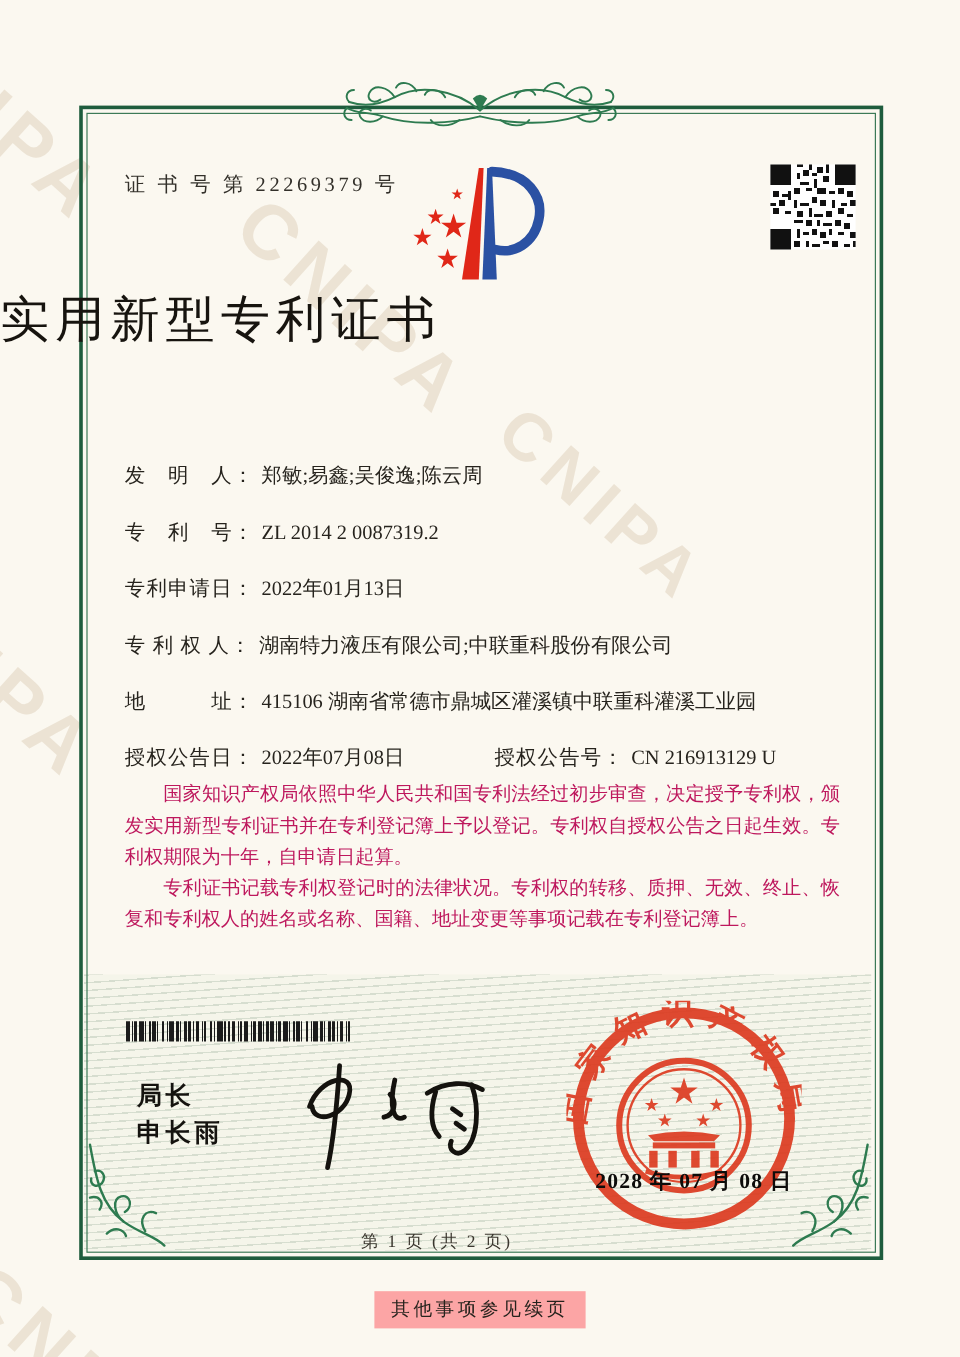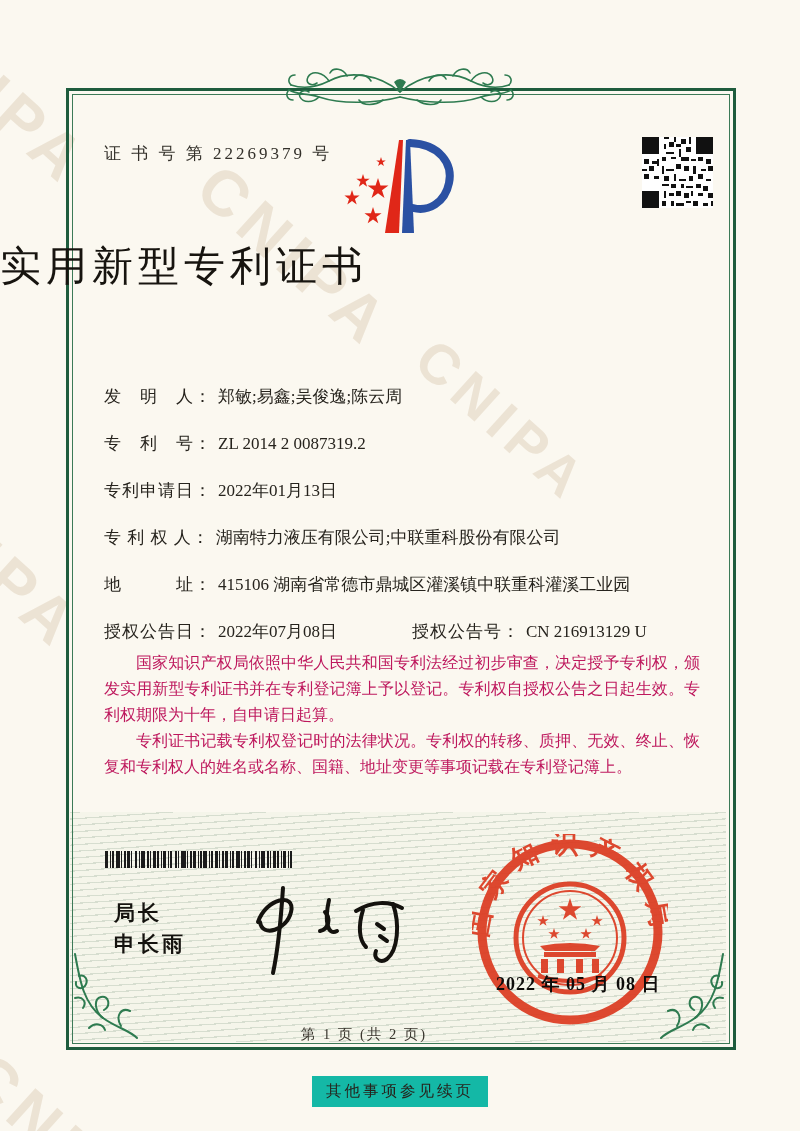--- a/index.html
+++ b/index.html
@@ -48,21 +48,21 @@
     font-family:"Liberation Sans","DejaVu Sans",sans-serif;
     font-weight:bold;font-size:21px;letter-spacing:3px;color:#15130f;
   }
   .director-label{top:899px;}
   .director-name{top:930px;}
   .signature{position:absolute;left:230px;top:880px;z-index:3;}
   .seal{position:absolute;left:472px;top:834px;z-index:4;}
   .seal-date{position:absolute;left:496px;top:972px;z-index:5;font-size:18px;font-weight:600;letter-spacing:1px;color:#0d0c0a;white-space:nowrap;}
   .footer-page{position:absolute;left:0;top:1025px;width:728px;z-index:3;text-align:center;font-size:14.5px;letter-spacing:2px;color:#3a362e;}
   .bottom-note-wrap{position:absolute;left:0;top:1076px;width:800px;z-index:3;text-align:center;}
-  .bottom-note{display:inline-block;background:#14b8a6;padding:5px 14px;font-size:15.5px;letter-spacing:3px;color:#26231d;}
+  .bottom-note{display:inline-block;background:#fca5a5;padding:5px 14px;font-size:15.5px;letter-spacing:3px;color:#26231d;}
   .ornament-top{position:absolute;left:283px;top:56px;z-index:3;}
   .flourish{position:absolute;top:950px;z-index:3;}
   .flourish.fl-left{left:69px;}
   .flourish.fl-right{left:657px;transform:scaleX(-1);}
 </style>
 </head>
 <body>
 
 <div class="page">
 
@@ -272,20 +272,20 @@
         <rect x="-26" y="14" width="52" height="5"></rect>
         <rect x="-29" y="21" width="7" height="14"></rect>
         <rect x="-13" y="21" width="7" height="14"></rect>
         <rect x="6" y="21" width="7" height="14"></rect>
         <rect x="22" y="21" width="7" height="14"></rect>
         <path d="M-32,38 Q0,48 32,38" fill="none" stroke="#dc3a20" stroke-width="4"></path>
       </g>
     </g>
   </svg>
 
-  <div class="seal-date">2022 年 05 月 08 日</div>
+  <div class="seal-date">2028 年 07 月 08 日</div>
 
   <div class="footer-page">第 1 页 (共 2 页)</div>
   <div class="bottom-note-wrap">
     <span class="bottom-note">其他事项参见续页</span>
   </div>
 
 </div>
 
 </body></html>

